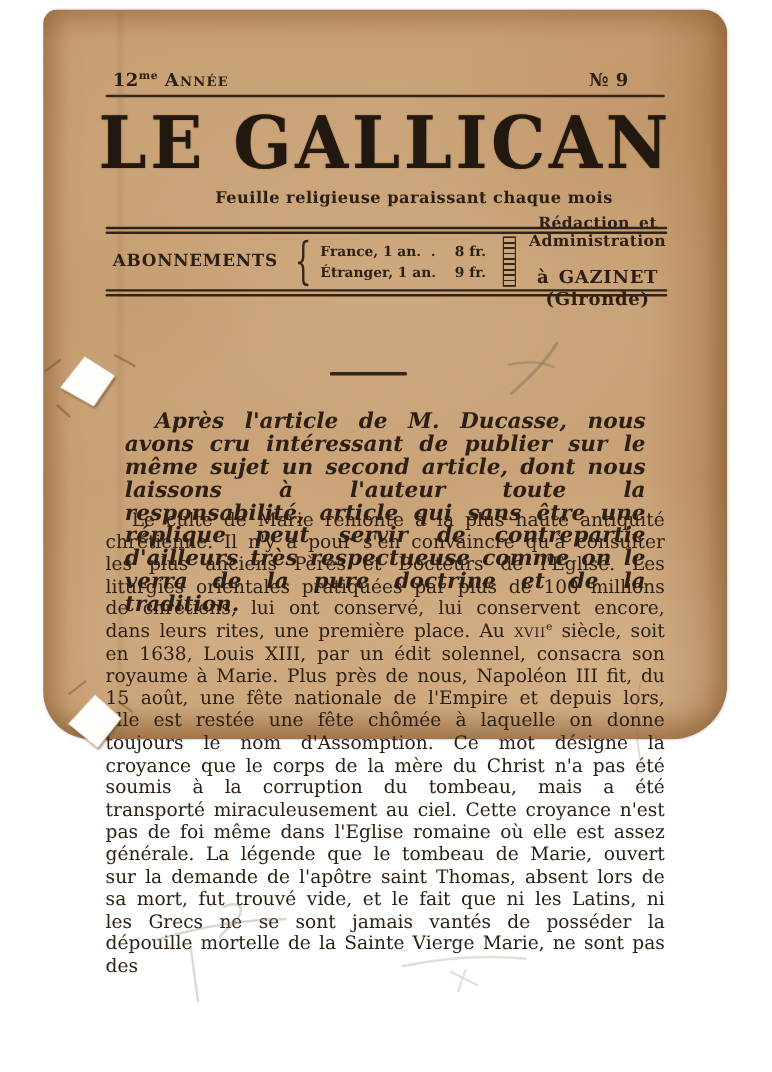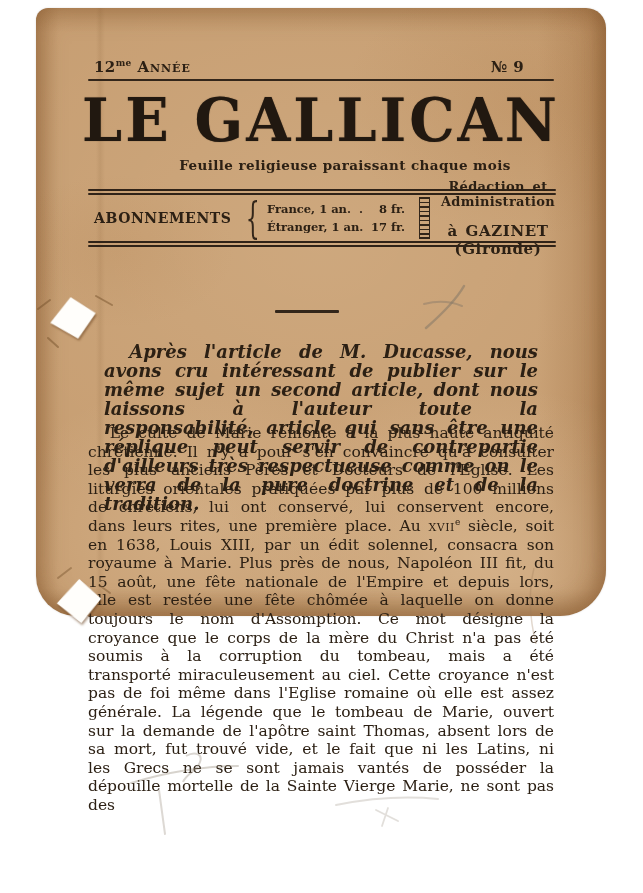--- a/index.html
+++ b/index.html
@@ -129,21 +129,21 @@
             <span class="brace">{</span>
             <div class="rates">
               <div class="rate-row">
                 <span>France, 1 an</span>
                 <span class="rate-dots">. . . .</span>
                 <span class="rate-price">8 fr.</span>
               </div>
               <div class="rate-row">
                 <span>Étranger, 1 an</span>
                 <span class="rate-dots">. .</span>
-                <span class="rate-price">17 fr.</span>
+                <span class="rate-price">9 fr.</span>
               </div>
             </div>
           </div>
           <div class="vdivider"></div>
           <div class="admin">
             <div class="admin-l1">Rédaction et Administration</div>
             <div class="admin-l2">à GAZINET (Gironde)</div>
           </div>
         </div>
         <div class="dbl-rule bottom">

